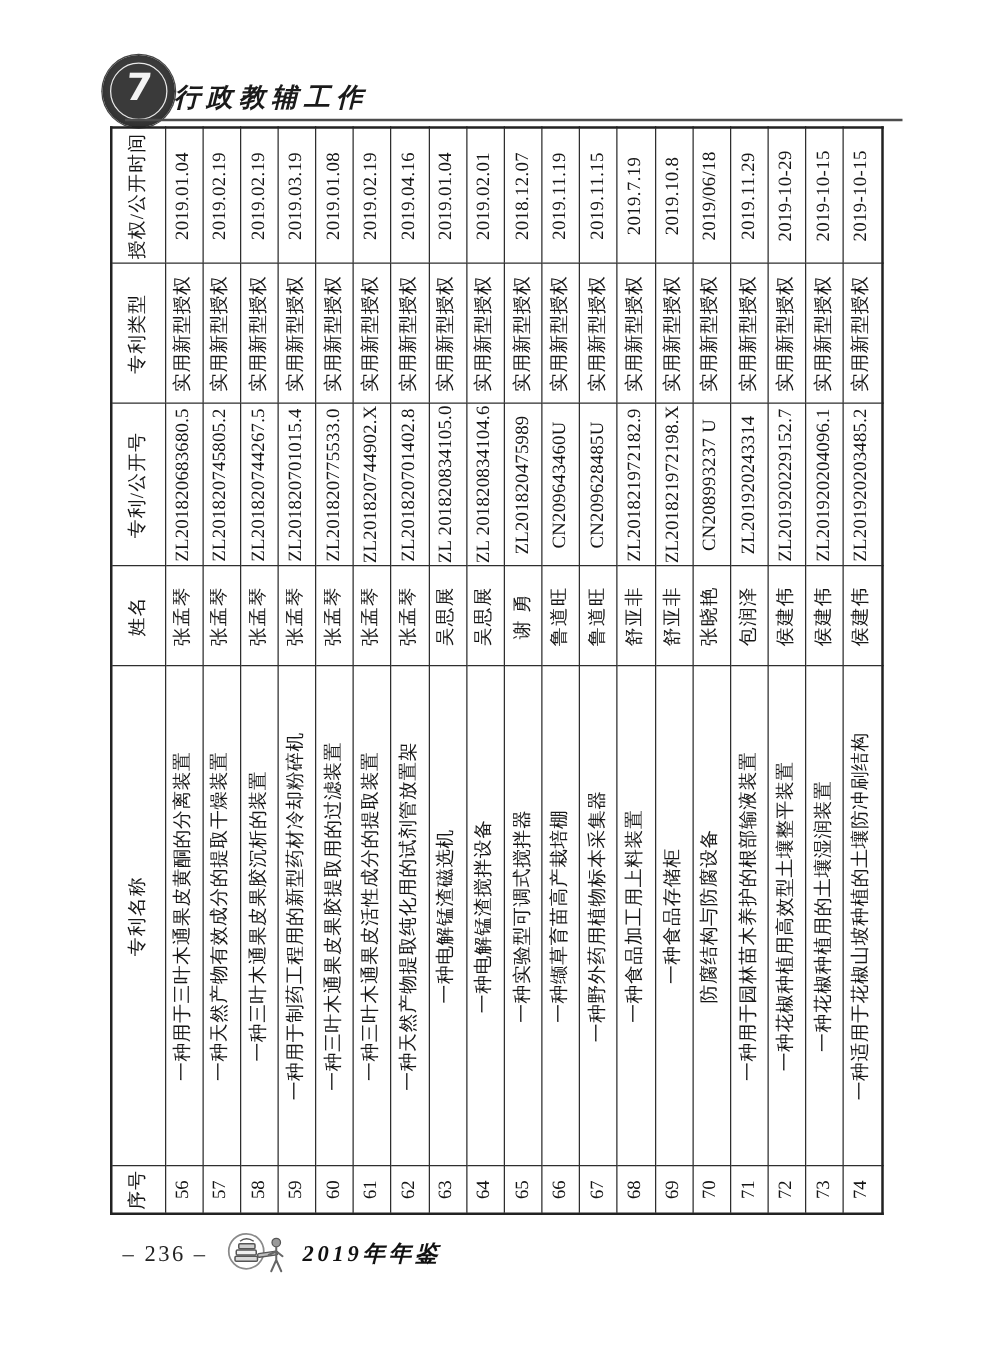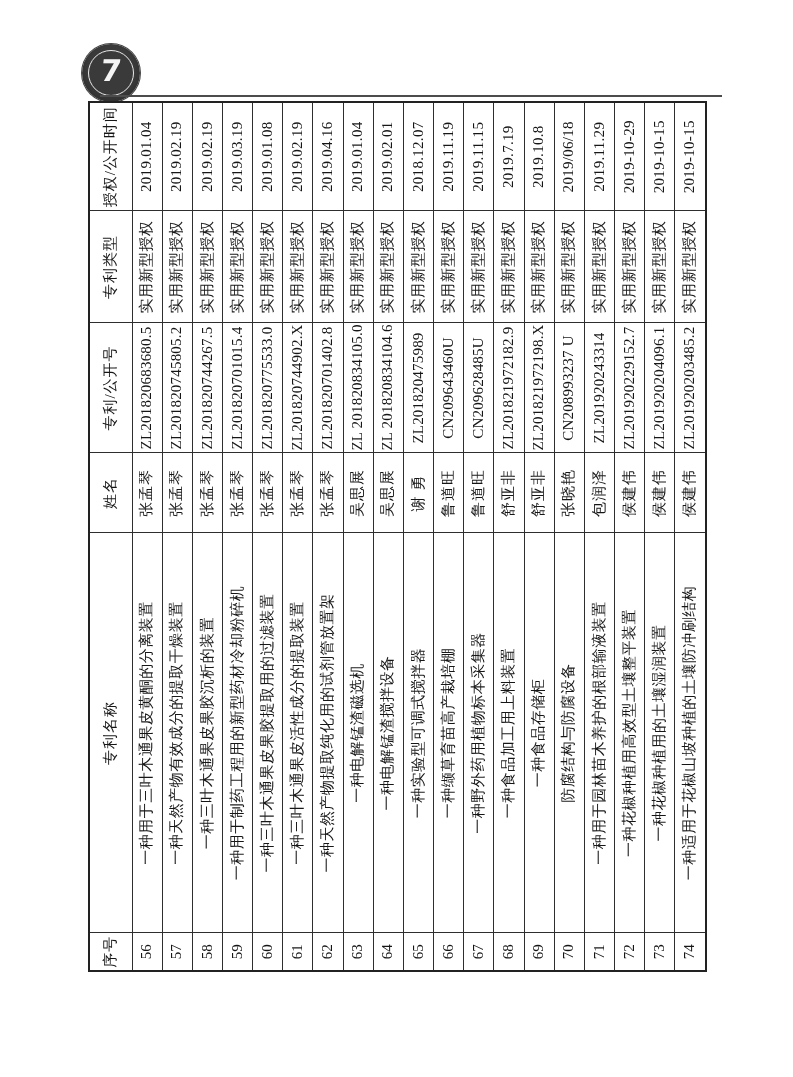--- a/index.html
+++ b/index.html
@@ -87,20 +87,21 @@
 </style>
 </head>
 <body>
 
 <div class="page">
 
   <div class="seal">
     <div class="seal-ring"></div>
     <div class="seal-glyph">7</div>
   </div>
+  <div class="section-title">行政教辅工作</div>
   <div class="header-rule"></div>
 
   <div class="table-wrap">
     <div class="rot">
       <table class="patents">
         <colgroup>
           <col style="width:38px">
             <col style="width:400px">
             <col style="width:80px">
           <col style="width:130px">
@@ -268,14 +269,28 @@
       <td class="c-name">侯建伟</td>
       <td class="c-patno">ZL201920203485.2</td>
       <td class="c-type">实用新型授权</td>
       <td class="c-date">2019-10-15</td>
     </tr>
           </tbody>
       </table>
     </div>
   </div>
 
+  <div class="footer">
+    <span class="page-number">– 236 –</span>
+    <svg class="footer-art" width="52" height="40" viewBox="0 0 52 40">
+      <circle cx="17" cy="18" r="14" fill="none" stroke="#8a8a8a" stroke-width="1.4"></circle>
+      <rect x="8" y="22" width="18" height="4" rx="1" fill="#d9d9d9" stroke="#555" stroke-width="1.2"></rect>
+      <rect x="9" y="17" width="16" height="4" rx="1" fill="#efefef" stroke="#555" stroke-width="1.2"></rect>
+      <rect x="11" y="12" width="13" height="4" rx="1" fill="#cfcfcf" stroke="#555" stroke-width="1.2"></rect>
+      <path d="M12 10 q5 -4 11 0" fill="none" stroke="#555" stroke-width="1.2"></path>
+      <rect x="26" y="20" width="16" height="3" rx="1" fill="#bdbdbd" stroke="#555" stroke-width="1.1" transform="rotate(-8 26 20)"></rect>
+      <circle cx="41" cy="11" r="3.4" fill="#9a9a9a" stroke="#555" stroke-width="1"></circle>
+      <path d="M41 15 v10 M41 18 l-6 3 M41 18 l5 4 M41 25 l-4 9 M41 25 l4 9" fill="none" stroke="#666" stroke-width="1.6" stroke-linecap="round"></path>
+    </svg>
+    <span class="yearbook">2019年年鉴</span>
+  </div>
 
 </div>
 
 </body></html>

